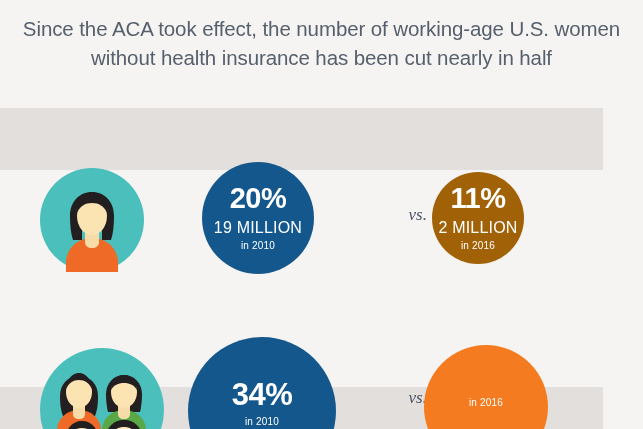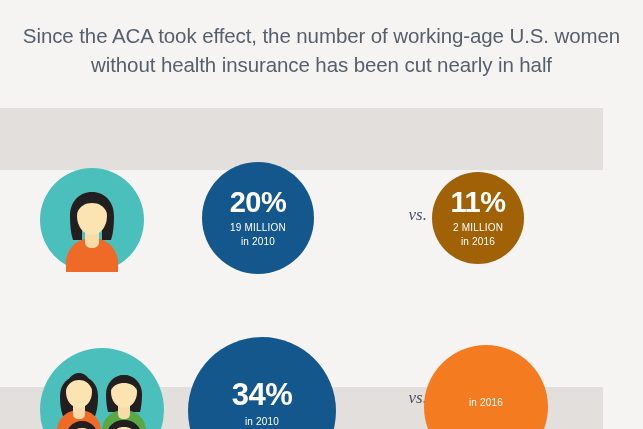--- a/index.html
+++ b/index.html
@@ -27,21 +27,21 @@
     left: 0;
     width: 643px;
     text-align: center;
     color: #56606d;
     font-size: 20.5px;
     line-height: 29px;
     font-weight: 400;
     letter-spacing: -0.1px;
     white-space: pre-line;
   }
-  .headline-1 { top: 21px; }
+  .headline-1 { top: 14px; }
   .headline-2 { top: 262px; }
 
   
   .section { position: absolute; left: 0; width: 643px; }
   .section-1 { top: 80px; height: 120px; }
   .section-2 { top: 340px; height: 89px; }
 
   
   .band {
     position: absolute;
@@ -66,21 +66,21 @@
   .stat-pct {
     font-size: 29px;
     font-weight: bold;
     line-height: 1;
     letter-spacing: -0.5px;
   }
   .stat-pct.big {
     font-size: 31px;
   }
   .stat-sub {
-    font-size: 10px;
+    font-size: 16px;
     line-height: 1.25;
     margin-top: 5px;
     letter-spacing: 0.2px;
   }
   .stat-year {
     font-size: 10px;
     line-height: 1.25;
     margin-top: 2px;
     letter-spacing: 0.2px;
   }

